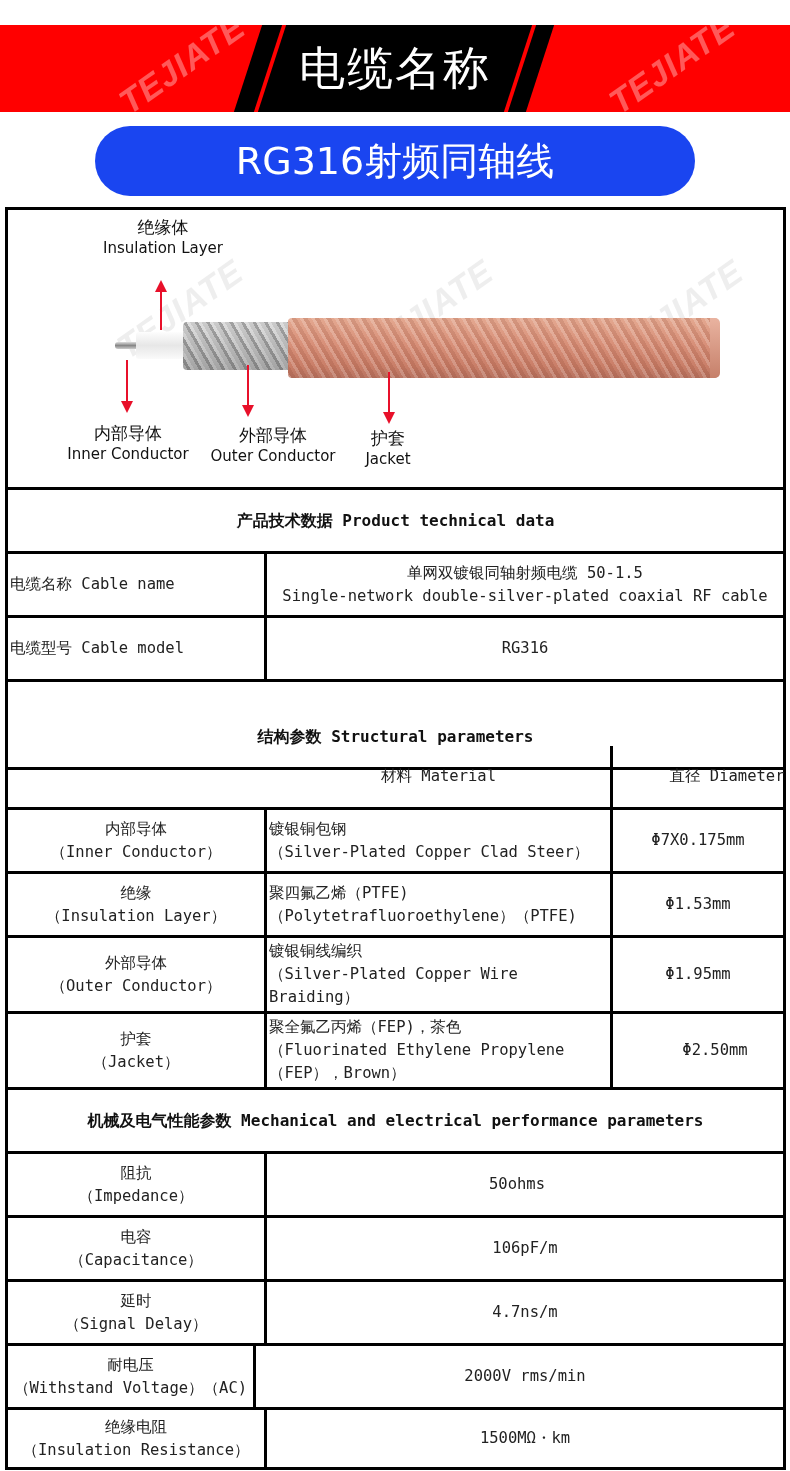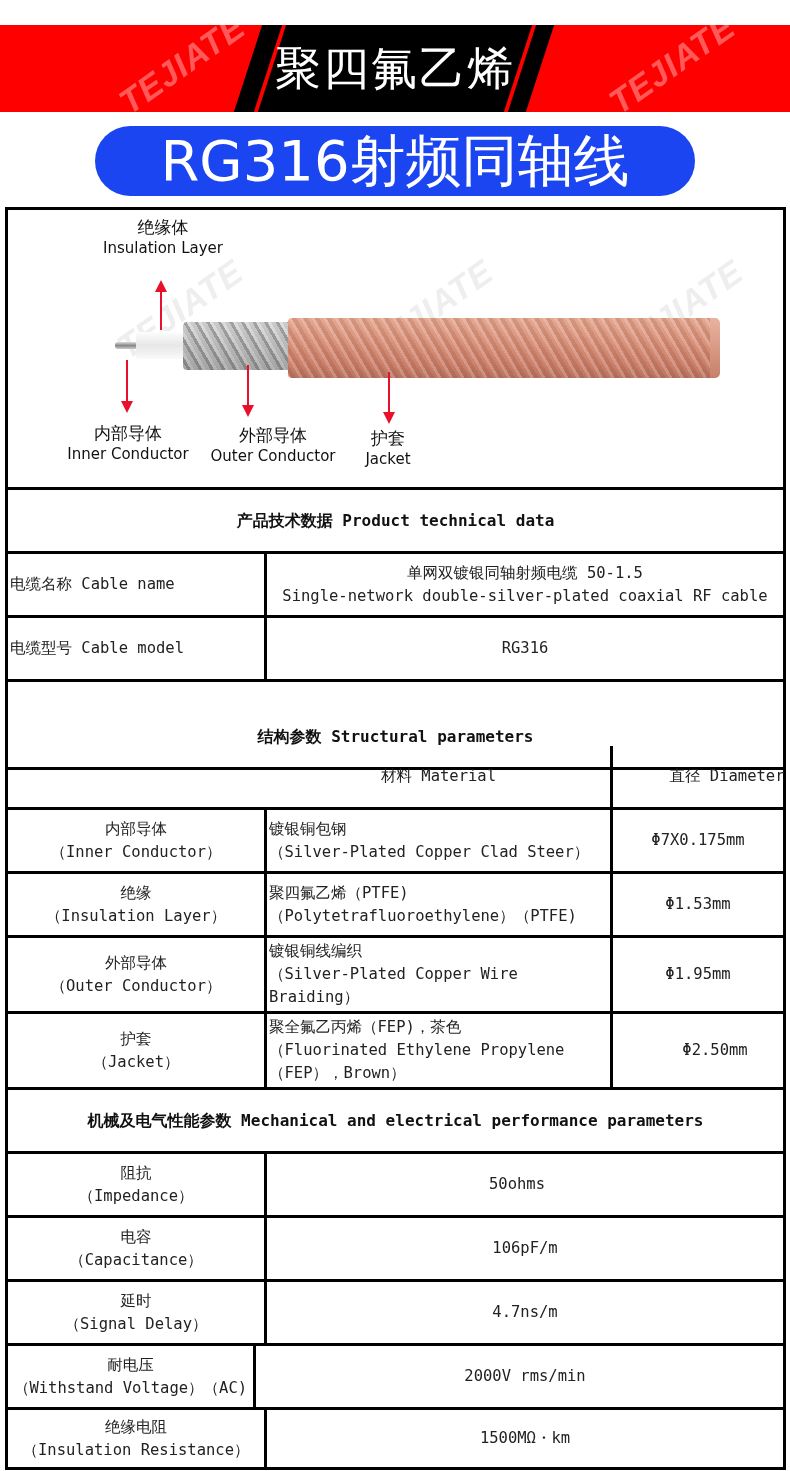--- a/index.html
+++ b/index.html
@@ -14,21 +14,21 @@
   .banner .stripe.l { left: 268px; }
   .banner .stripe.r { left: 518px; }
   .banner-title { position: absolute; left: 0; top: 0; width: 790px; height: 87px; line-height: 87px; text-align: center;
     font-family: "DejaVu Sans", sans-serif; font-size: 46px; color: #fff; letter-spacing: 2px; padding-right: 0px; }
 
   .watermark { position: absolute; font-family: "Liberation Sans", sans-serif; font-weight: bold; font-style: italic;
     color: rgba(255,255,255,0.35); transform: rotate(-35deg); font-size: 34px; letter-spacing: 1px; pointer-events: none; }
   .wm-light { color: rgba(160,160,160,0.18); }
 
   .pill { position: absolute; left: 95px; top: 126px; width: 600px; height: 70px; border-radius: 35px; background: #1a45f0;
-    color: #fff; font-family: "DejaVu Sans", sans-serif; font-size: 56px; text-align: center; line-height: 70px; }
+    color: #fff; font-family: "DejaVu Sans", sans-serif; font-size: 38px; text-align: center; line-height: 70px; }
 
   
   .table { position: absolute; left: 5px; top: 207px; width: 781px; height: 1263px; border: 3px solid #000; }
   .row { position: absolute; left: 0; width: 775px; border-bottom: 3px solid #000; }
   .row:last-child { border-bottom: none; }
   .cell { position: absolute; top: 0; height: 100%; display: flex; align-items: center; justify-content: center;
     flex-direction: column; text-align: center; font-family: "DejaVu Sans Mono", monospace; font-size: 15.5px; color: #222; line-height: 23px; }
   .cell.left { align-items: flex-start; text-align: left; padding-left: 2px; }
   .c-sep { border-right: 3px solid #000; }
   .section-title { font-weight: bold; font-size: 16px; color: #111; }
@@ -54,21 +54,21 @@
 </style>
 </head>
 <body>
 
 <div class="banner">
   <div class="slash slash-main"></div>
   <div class="stripe l"></div>
   <div class="stripe r"></div>
   <span class="watermark" style="left:110px;top:20px;">TEJIATE</span>
   <span class="watermark" style="left:600px;top:20px;">TEJIATE</span>
-  <div class="banner-title">聚四氟乙烯</div>
+  <div class="banner-title">电缆名称</div>
 </div>
 
 <div class="pill">RG316射频同轴线</div>
 
 <div class="table">
 
   <div class="row" style="top:0;height:280px;">
     <div class="diagram">
       <span class="watermark wm-light" style="left:100px;top:80px;">TEJIATE</span>
       <span class="watermark wm-light" style="left:350px;top:80px;">TEJIATE</span>

